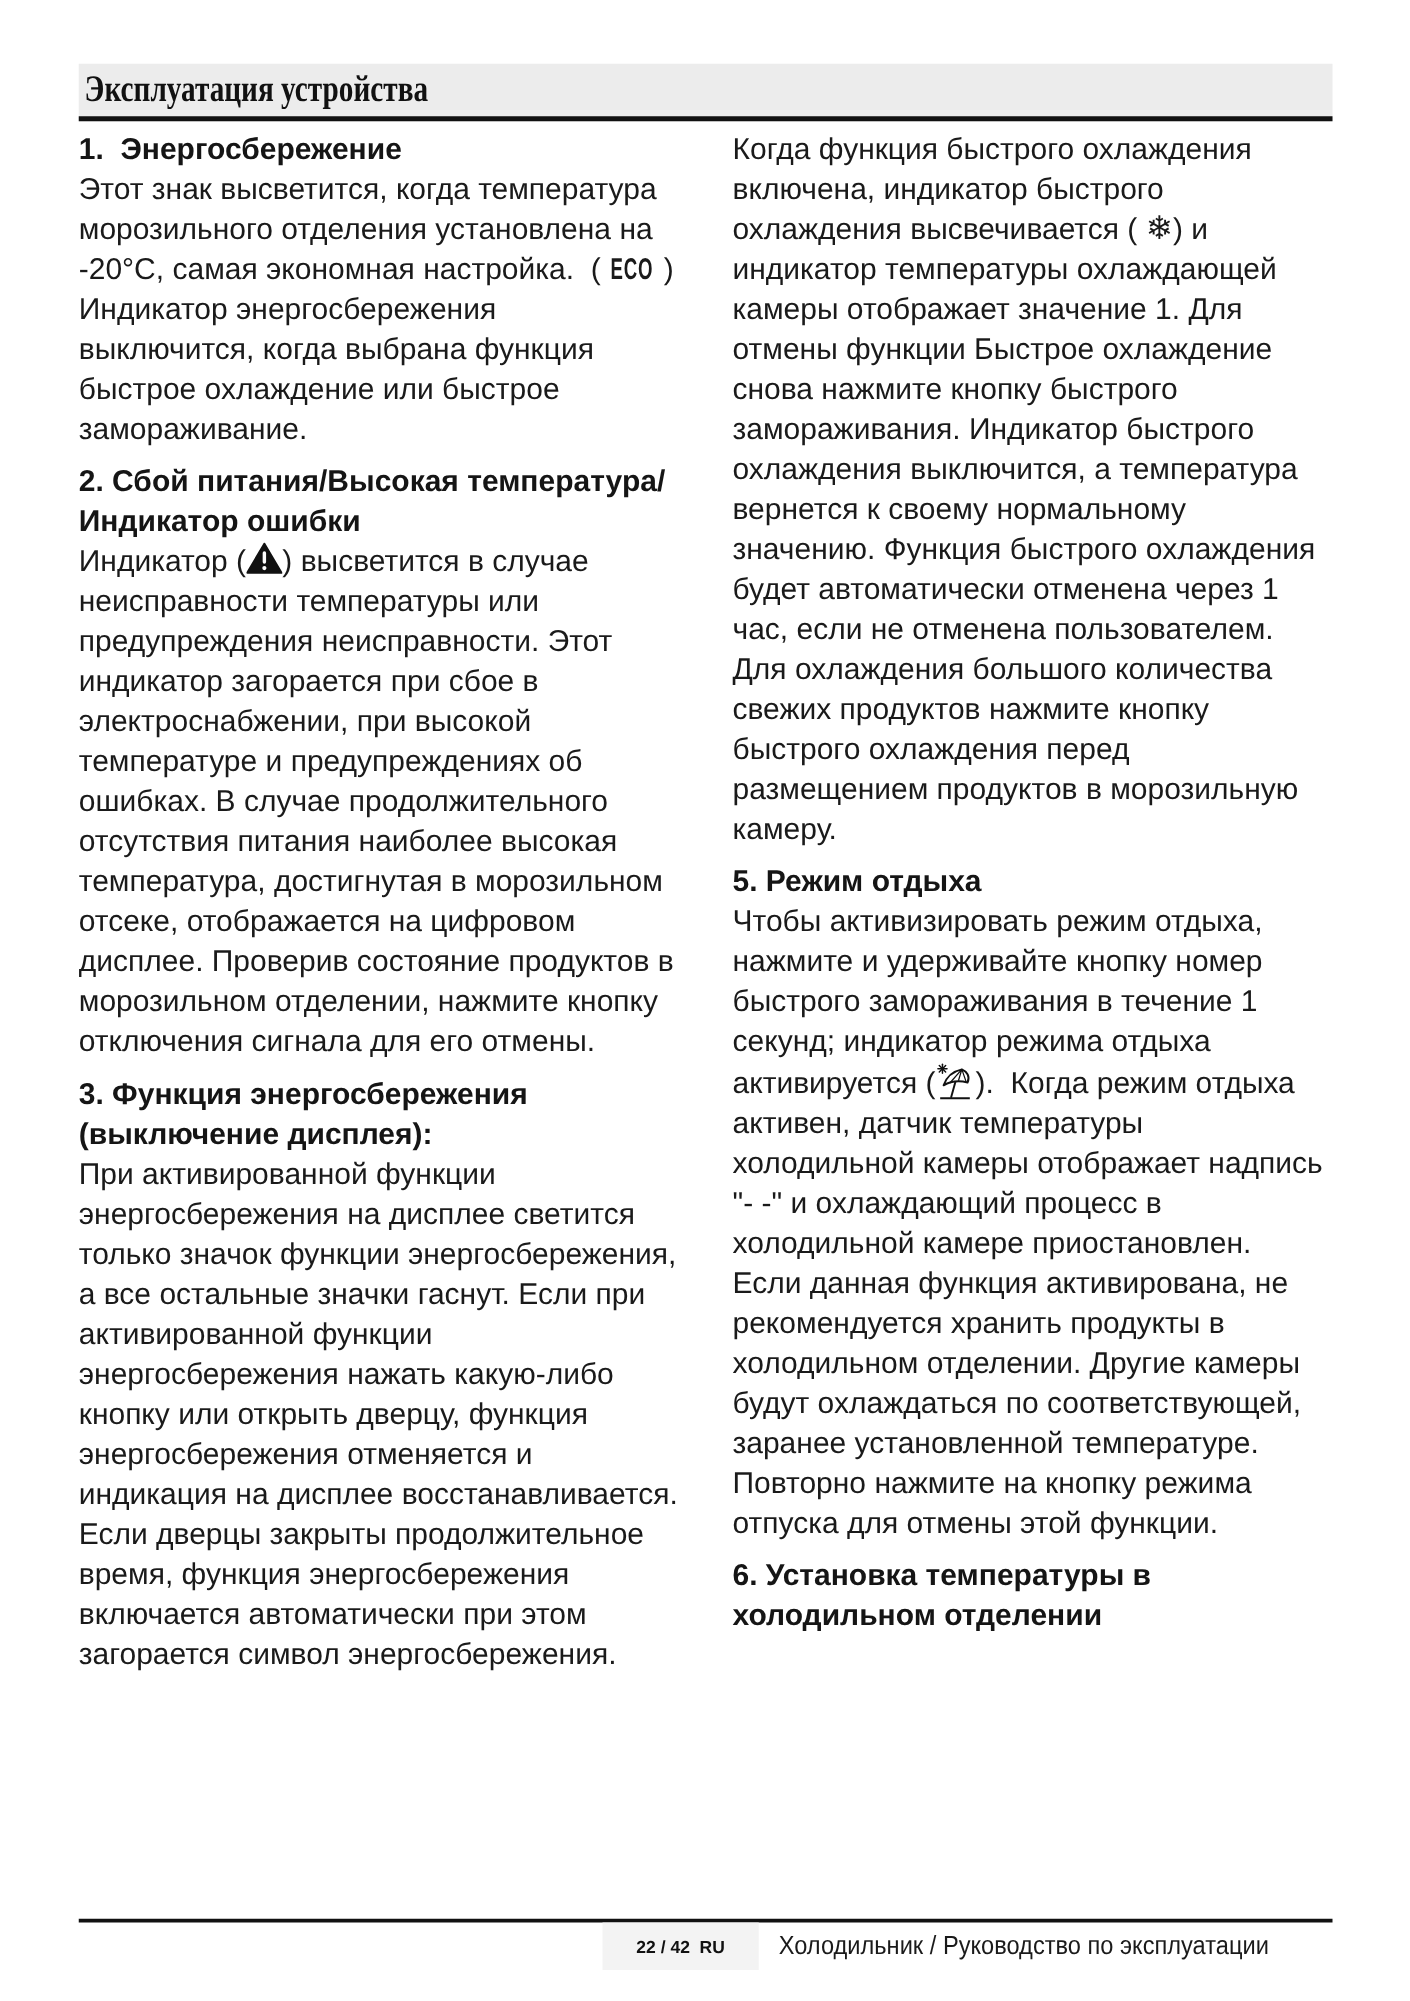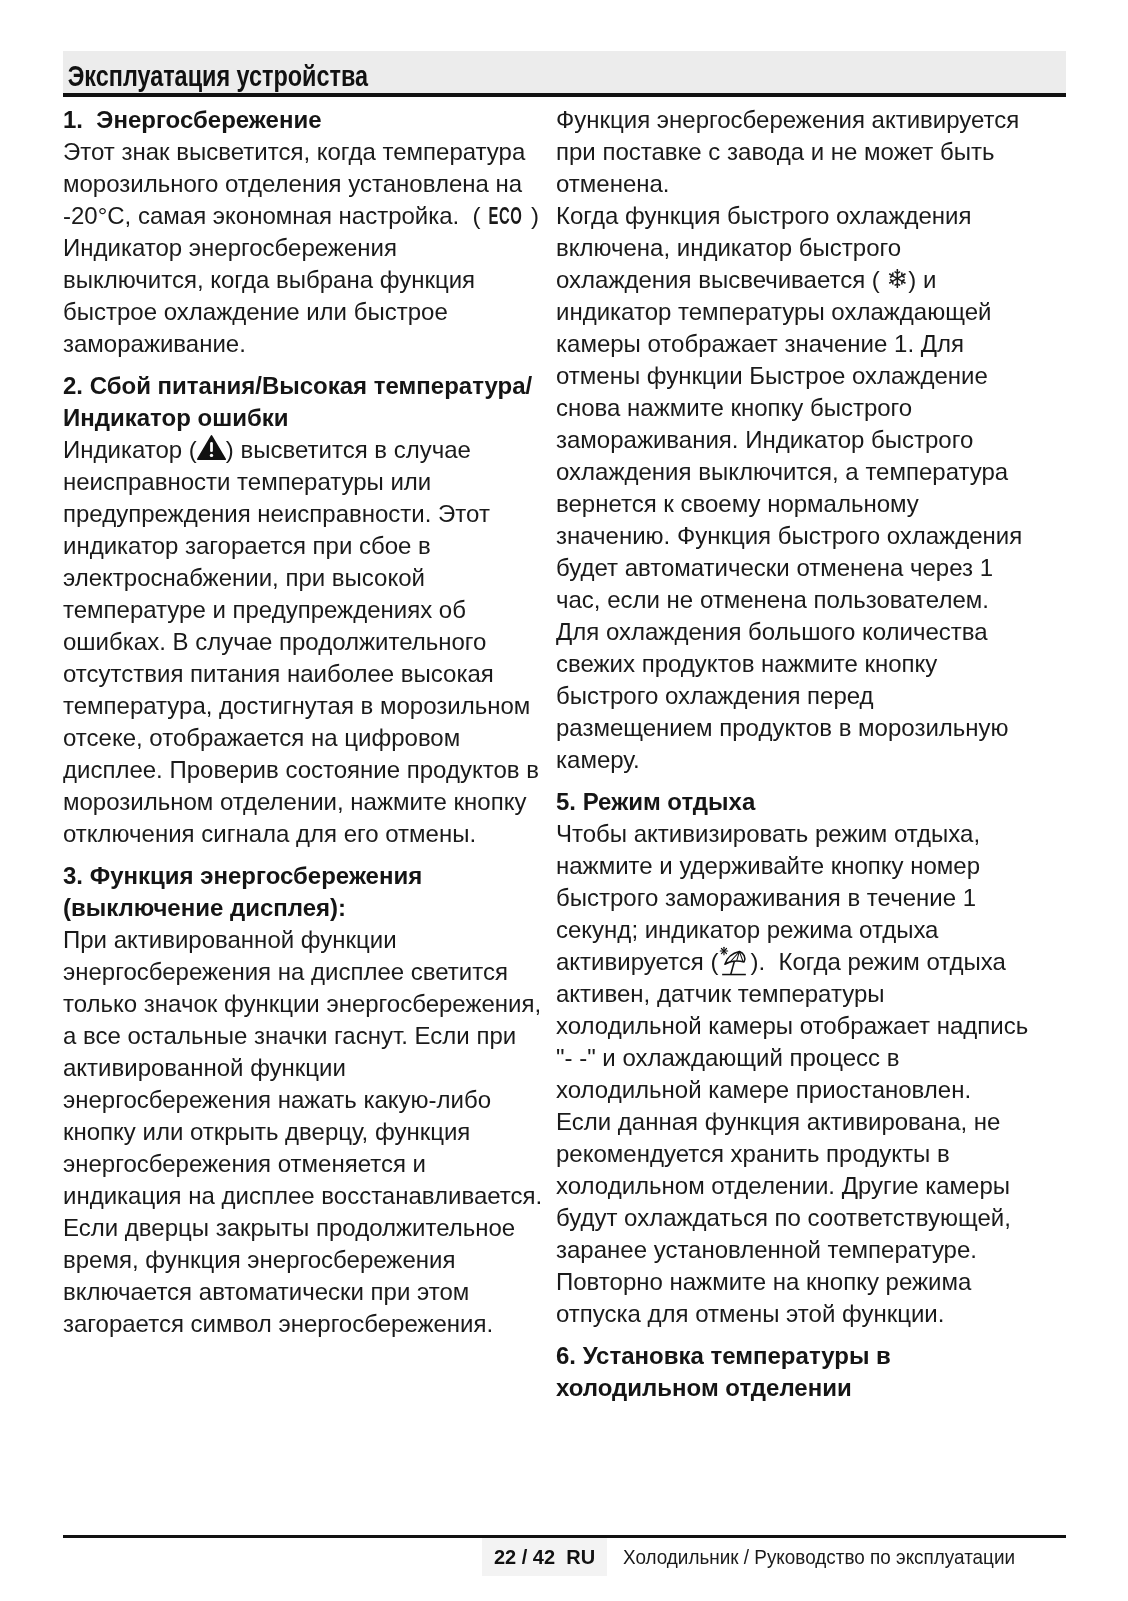--- a/index.html
+++ b/index.html
@@ -4,31 +4,31 @@
 <style>
   html,body { margin:0; padding:0; background:#ffffff; }
   .page {
     position:relative; width:1128px; height:1601px; background:#ffffff;
     overflow:hidden; font-family:"Liberation Sans", sans-serif; color:#1a1a1a;
   }
   
   .header {
     position:absolute; left:63px; top:51px; width:1003px; height:46px;
     background:#ececec; border-bottom:4px solid #111; box-sizing:border-box;
-    display:flex; align-items:flex-end;
+    display:flex; align-items:center;font-family:Liberation Serif, serif;
   }
   .header-title {
     font-size:30px; font-weight:bold; color:#111;
     display:inline-block; transform:scaleX(0.78); transform-origin:left center;
     padding-left:6px; white-space:pre;
   }
   
   .columns {
     position:absolute; left:63px; top:104px; width:1003px;
-    display:flex; gap:12px;
+    display:flex; gap:42px;
   }
   .col { width:481px; }
   .col-right { width:478px; }
   .h {
     font-size:24px; line-height:32px; font-weight:bold; color:#151515;
     margin:10px 0 0 0; white-space:pre-wrap;
   }
   .col > .h:first-child { margin-top:0; }
   .para {
     font-size:24px; line-height:32px; margin:0; color:#1a1a1a;
@@ -42,21 +42,21 @@
   .warn-svg { vertical-align:-3px; }
   .snowflake { font-family:"DejaVu Sans", sans-serif; font-size:26px; line-height:1; }
   .umbrella-svg { vertical-align:-7px; }
   
   .footer-rule {
     position:absolute; left:63px; top:1535px; width:1003px; height:3px; background:#111;
   }
   .page-indicator {
     position:absolute; left:482px; top:1538px; width:125px; height:38px;
     background:#f3f3f3; display:flex; align-items:center; justify-content:center;
-    font-weight:bold; font-size:20px; white-space:pre; color:#111;
+    font-weight:bold; font-size:14px; white-space:pre; color:#111;
   }
   .doc-title {
     position:absolute; left:623px; top:1545px; font-size:21px; color:#1a1a1a;
     display:inline-block; transform:scaleX(0.9); transform-origin:left center;
     white-space:pre;
   }
 </style>
 </head>
 <body>
 
@@ -78,21 +78,20 @@
             <rect x="16.3" y="8.5" width="3.4" height="12.5" rx="1.7" fill="#fff"></rect>
             <circle cx="18" cy="25.2" r="2.1" fill="#fff"></circle>
           </svg><span>) высветится в случае неисправности температуры или предупреждения неисправности. Этот индикатор загорается при сбое в электроснабжении, при высокой температуре и предупреждениях об ошибках. В случае продолжительного отсутствия питания наиболее высокая температура, достигнутая в морозильном отсеке, отображается на цифровом дисплее. Проверив состояние продуктов в морозильном отделении, нажмите кнопку отключения сигнала для его отмены.</span></p>
 
       <div class="h">3. Функция энергосбережения (выключение дисплея):</div>
       <p class="para">При активированной функции энергосбережения на дисплее светится только значок функции энергосбережения, а все остальные значки гаснут. Если при активированной функции энергосбережения нажать какую-либо кнопку или открыть дверцу, функция энергосбережения отменяется и индикация на дисплее восстанавливается.</p>
       <p class="para">Если дверцы закрыты продолжительное время, функция энергосбережения включается автоматически при этом загорается символ энергосбережения.</p>
     </div>
 
     <div class="col col-right">
-      <p class="para">Функция энергосбережения активируется при поставке с завода и не может быть отменена.</p>
 
       <p class="para"><span>Когда функция быстрого охлаждения включена, индикатор быстрого охлаждения высвечивается ( </span><span class="snowflake">❄</span><span>) и индикатор температуры охлаждающей камеры отображает значение 1. Для отмены функции Быстрое охлаждение снова нажмите кнопку быстрого замораживания. Индикатор быстрого охлаждения выключится, а температура вернется к своему нормальному значению. Функция быстрого охлаждения будет автоматически отменена через 1 час, если не отменена пользователем. Для охлаждения большого количества свежих продуктов нажмите кнопку быстрого охлаждения перед размещением продуктов в морозильную камеру.</span></p>
 
       <div class="h">5. Режим отдыха</div>
       <p class="para"><span>Чтобы активизировать режим отдыха, нажмите и удерживайте кнопку номер быстрого замораживания в течение 1 секунд; индикатор режима отдыха активируется (</span><svg class="umbrella-svg" width="32" height="31" viewBox="0 0 34 34" aria-hidden="true">
             <g stroke="#111" stroke-width="1.3" stroke-linecap="round">
               <line x1="6" y1="1.5" x2="6" y2="9.5"></line>
               <line x1="2" y1="5.5" x2="10" y2="5.5"></line>
               <line x1="3.2" y1="2.7" x2="8.8" y2="8.3"></line>
               <line x1="8.8" y1="2.7" x2="3.2" y2="8.3"></line>

